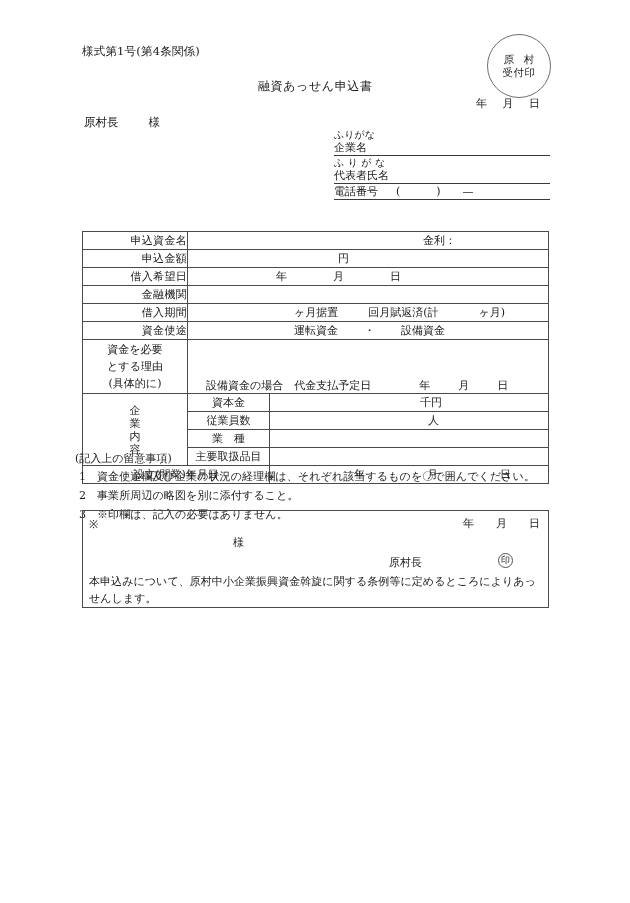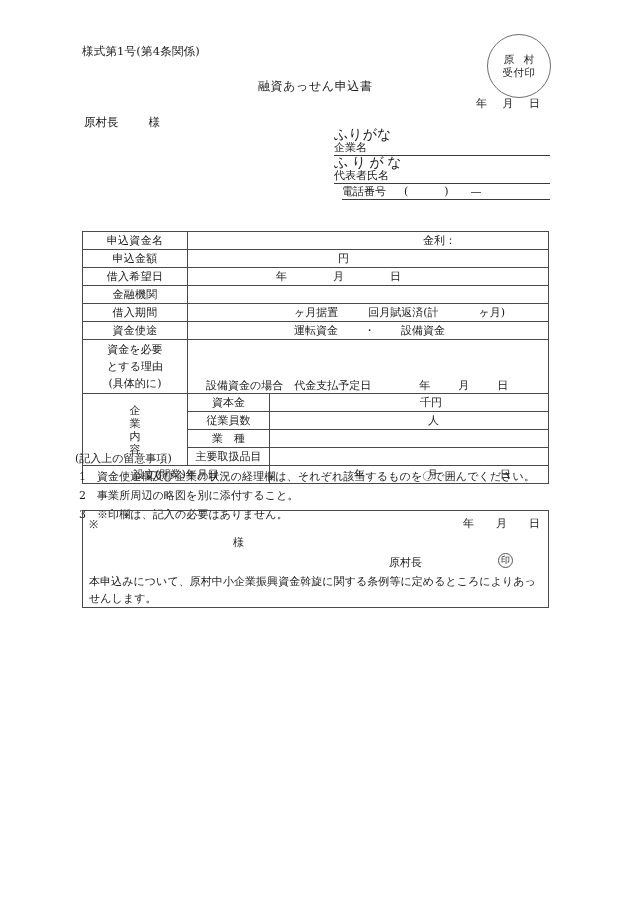--- a/index.html
+++ b/index.html
@@ -82,34 +82,33 @@
     width: 216px;
   }
   .app-line {
     border-bottom: 1px solid #3a3a3a;
     font-size: 11px;
     line-height: 14px;
     height: 14px;
     white-space: nowrap;
   }
   .app-sub {
-    font-size: 14px;
+    font-size: 10px;
     line-height: 13px;
     height: 13px;
     white-space: nowrap;
     font-family: Liberation Serif, serif;
   }
   .app-sub.sp { letter-spacing: 3.4px; }
   .tel-row {
     border-bottom: 1px solid #3a3a3a;
     font-size: 11px;
     line-height: 15px;
     height: 15px;
     white-space: nowrap;
-    margin-left: 8px;
   }
   .tel-row .p1 { margin-left: 18px; }
   .tel-row .p2 { margin-left: 36px; }
   .tel-row .p3 { margin-left: 22px; }
 
   
   .main-table {
     position: absolute;
     left: 82px;
     top: 231px;
@@ -118,21 +117,21 @@
     font-size: 11px;
   }
   .main-table td {
     border: 1px solid #4a4a4a;
     padding: 0;
     height: 17px;
     vertical-align: middle;
   }
   .lbl {
     width: 104px;
-    text-align: center;
+    text-align: right;
     white-space: nowrap;
     letter-spacing: 0.3px;
   }
   .val {
     padding-left: 6px;
   }
   .kinri {
     display: block;
     text-align: right;
     padding-right: 92px;

